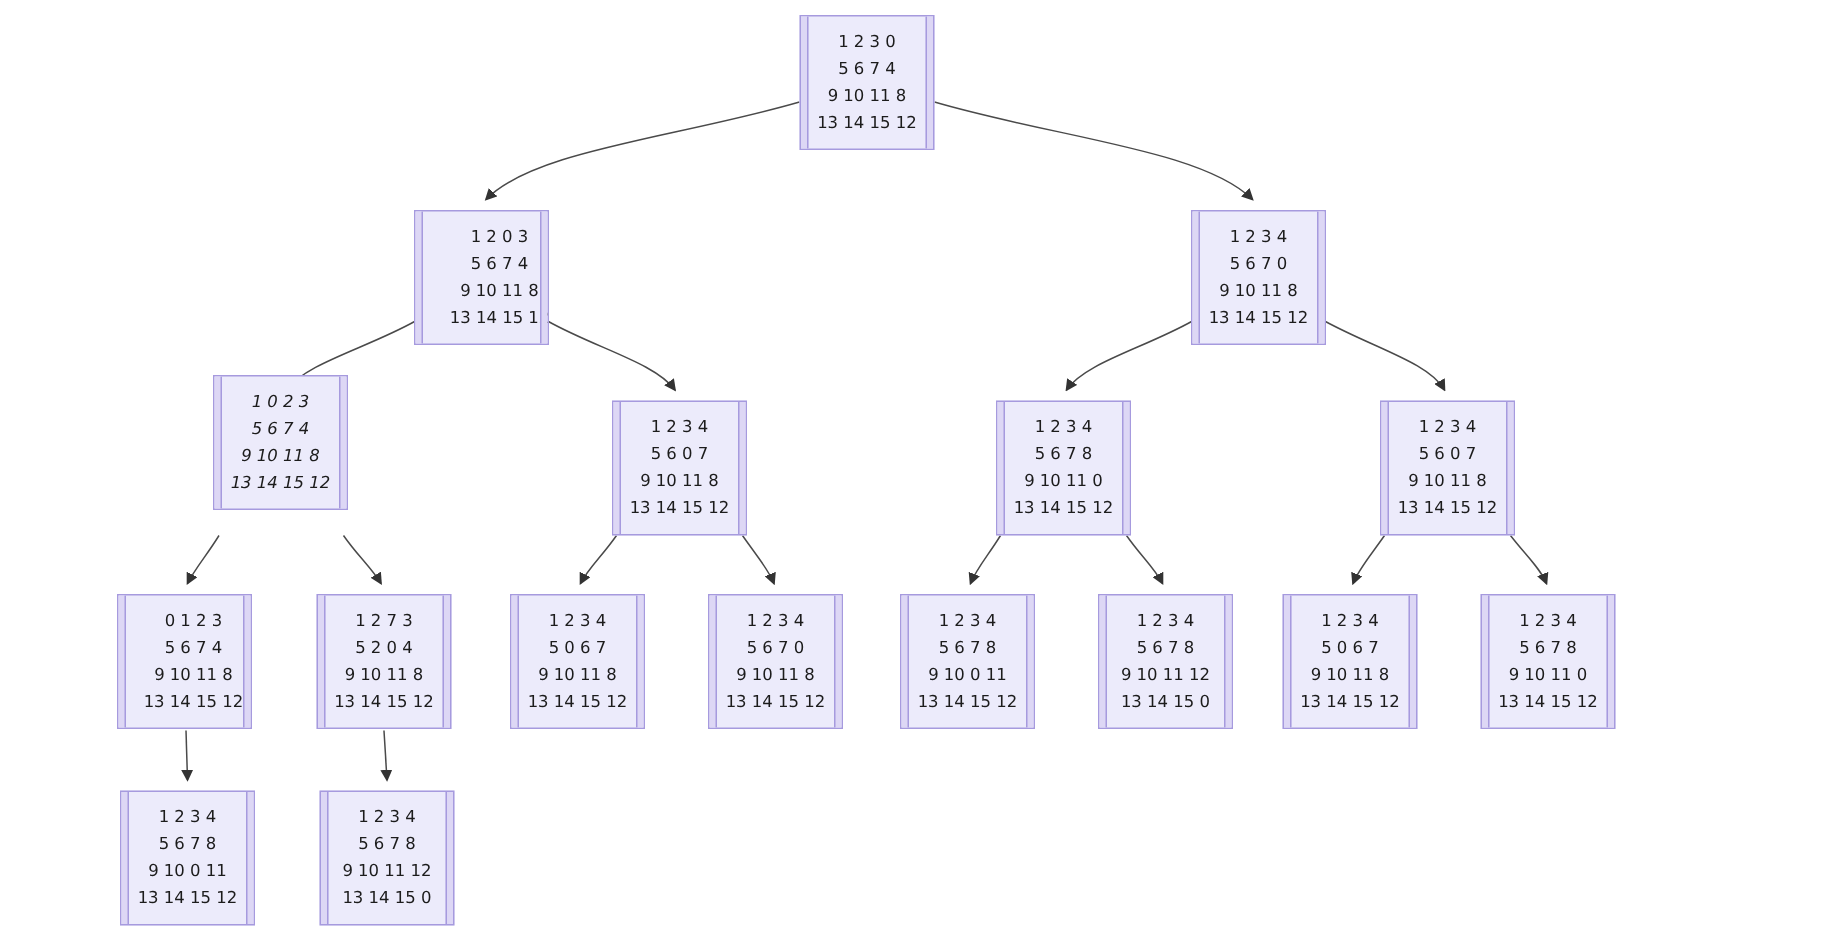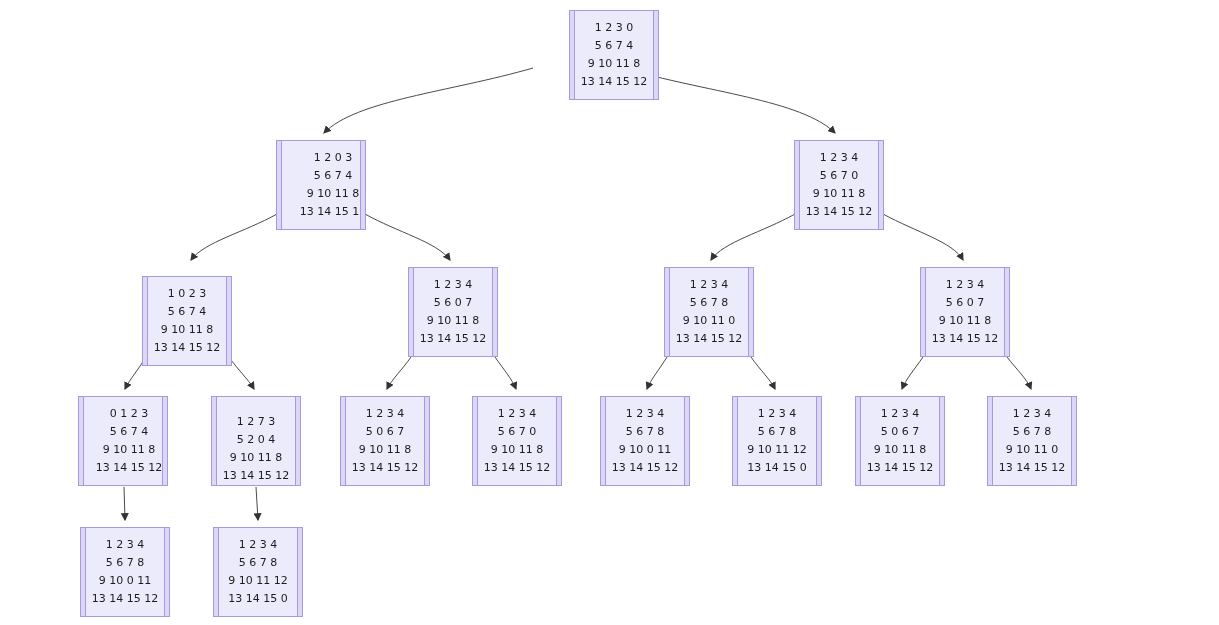--- a/index.html
+++ b/index.html
@@ -76,41 +76,41 @@
       <path d="M495,357 C504,370 512,379 516,389" marker-end="url(#arrow)"></path>
       <path d="M667,357 C659,370 651,379 647,389" marker-end="url(#arrow)"></path>
       <path d="M751,357 C760,370 770,379 775,389" marker-end="url(#arrow)"></path>
       <path d="M923,357 C914,370 906,379 902,389" marker-end="url(#arrow)"></path>
       <path d="M1007,357 C1017,370 1027,379 1031,389" marker-end="url(#arrow)"></path>
       <path d="M124,487 L125,520" marker-end="url(#arrow)"></path>
       <path d="M256,487 L258,520" marker-end="url(#arrow)"></path>
     </g>
   </svg>
 
-  <div class="node" style="left:533px; top:10px;margin-left:36px;">
+  <div class="node" style="left:533px; top:10px;">
     <span class="row">1 2 3 0</span>
     <span class="row">5 6 7 4</span>
     <span class="row">9 10 11 8</span>
     <span class="row">13 14 15 12</span>
   </div>
 
   <div class="node" style="left:276px; top:140px;padding-left:24px;">
     <span class="row">1 2 0 3</span>
     <span class="row">5 6 7 4</span>
     <span class="row">9 10 11 8</span>
     <span class="row">13 14 15 12</span>
   </div>
   <div class="node" style="left:794px; top:140px;">
     <span class="row">1 2 3 4</span>
     <span class="row">5 6 7 0</span>
     <span class="row">9 10 11 8</span>
     <span class="row">13 14 15 12</span>
   </div>
 
-  <div class="node" style="left:142px; top:276px;">
+  <div class="node" style="left:142px; top:250px;font-style:italic;">
     <span class="row">1 0 2 3</span>
     <span class="row">5 6 7 4</span>
     <span class="row">9 10 11 8</span>
     <span class="row">13 14 15 12</span>
   </div>
   <div class="node" style="left:408px; top:267px;">
     <span class="row">1 2 3 4</span>
     <span class="row">5 6 0 7</span>
     <span class="row">9 10 11 8</span>
     <span class="row">13 14 15 12</span>
@@ -127,21 +127,21 @@
     <span class="row">9 10 11 8</span>
     <span class="row">13 14 15 12</span>
   </div>
 
   <div class="node" style="left:78px; top:396px;padding-left:12px;">
     <span class="row">0 1 2 3</span>
     <span class="row">5 6 7 4</span>
     <span class="row">9 10 11 8</span>
     <span class="row">13 14 15 12</span>
   </div>
-  <div class="node" style="left:211px; top:396px;justify-content:flex-end;">
+  <div class="node" style="left:211px; top:396px;">
     <span class="row">1 2 7 3</span>
     <span class="row">5 2 0 4</span>
     <span class="row">9 10 11 8</span>
     <span class="row">13 14 15 12</span>
   </div>
   <div class="node" style="left:340px; top:396px;">
     <span class="row">1 2 3 4</span>
     <span class="row">5 0 6 7</span>
     <span class="row">9 10 11 8</span>
     <span class="row">13 14 15 12</span>

